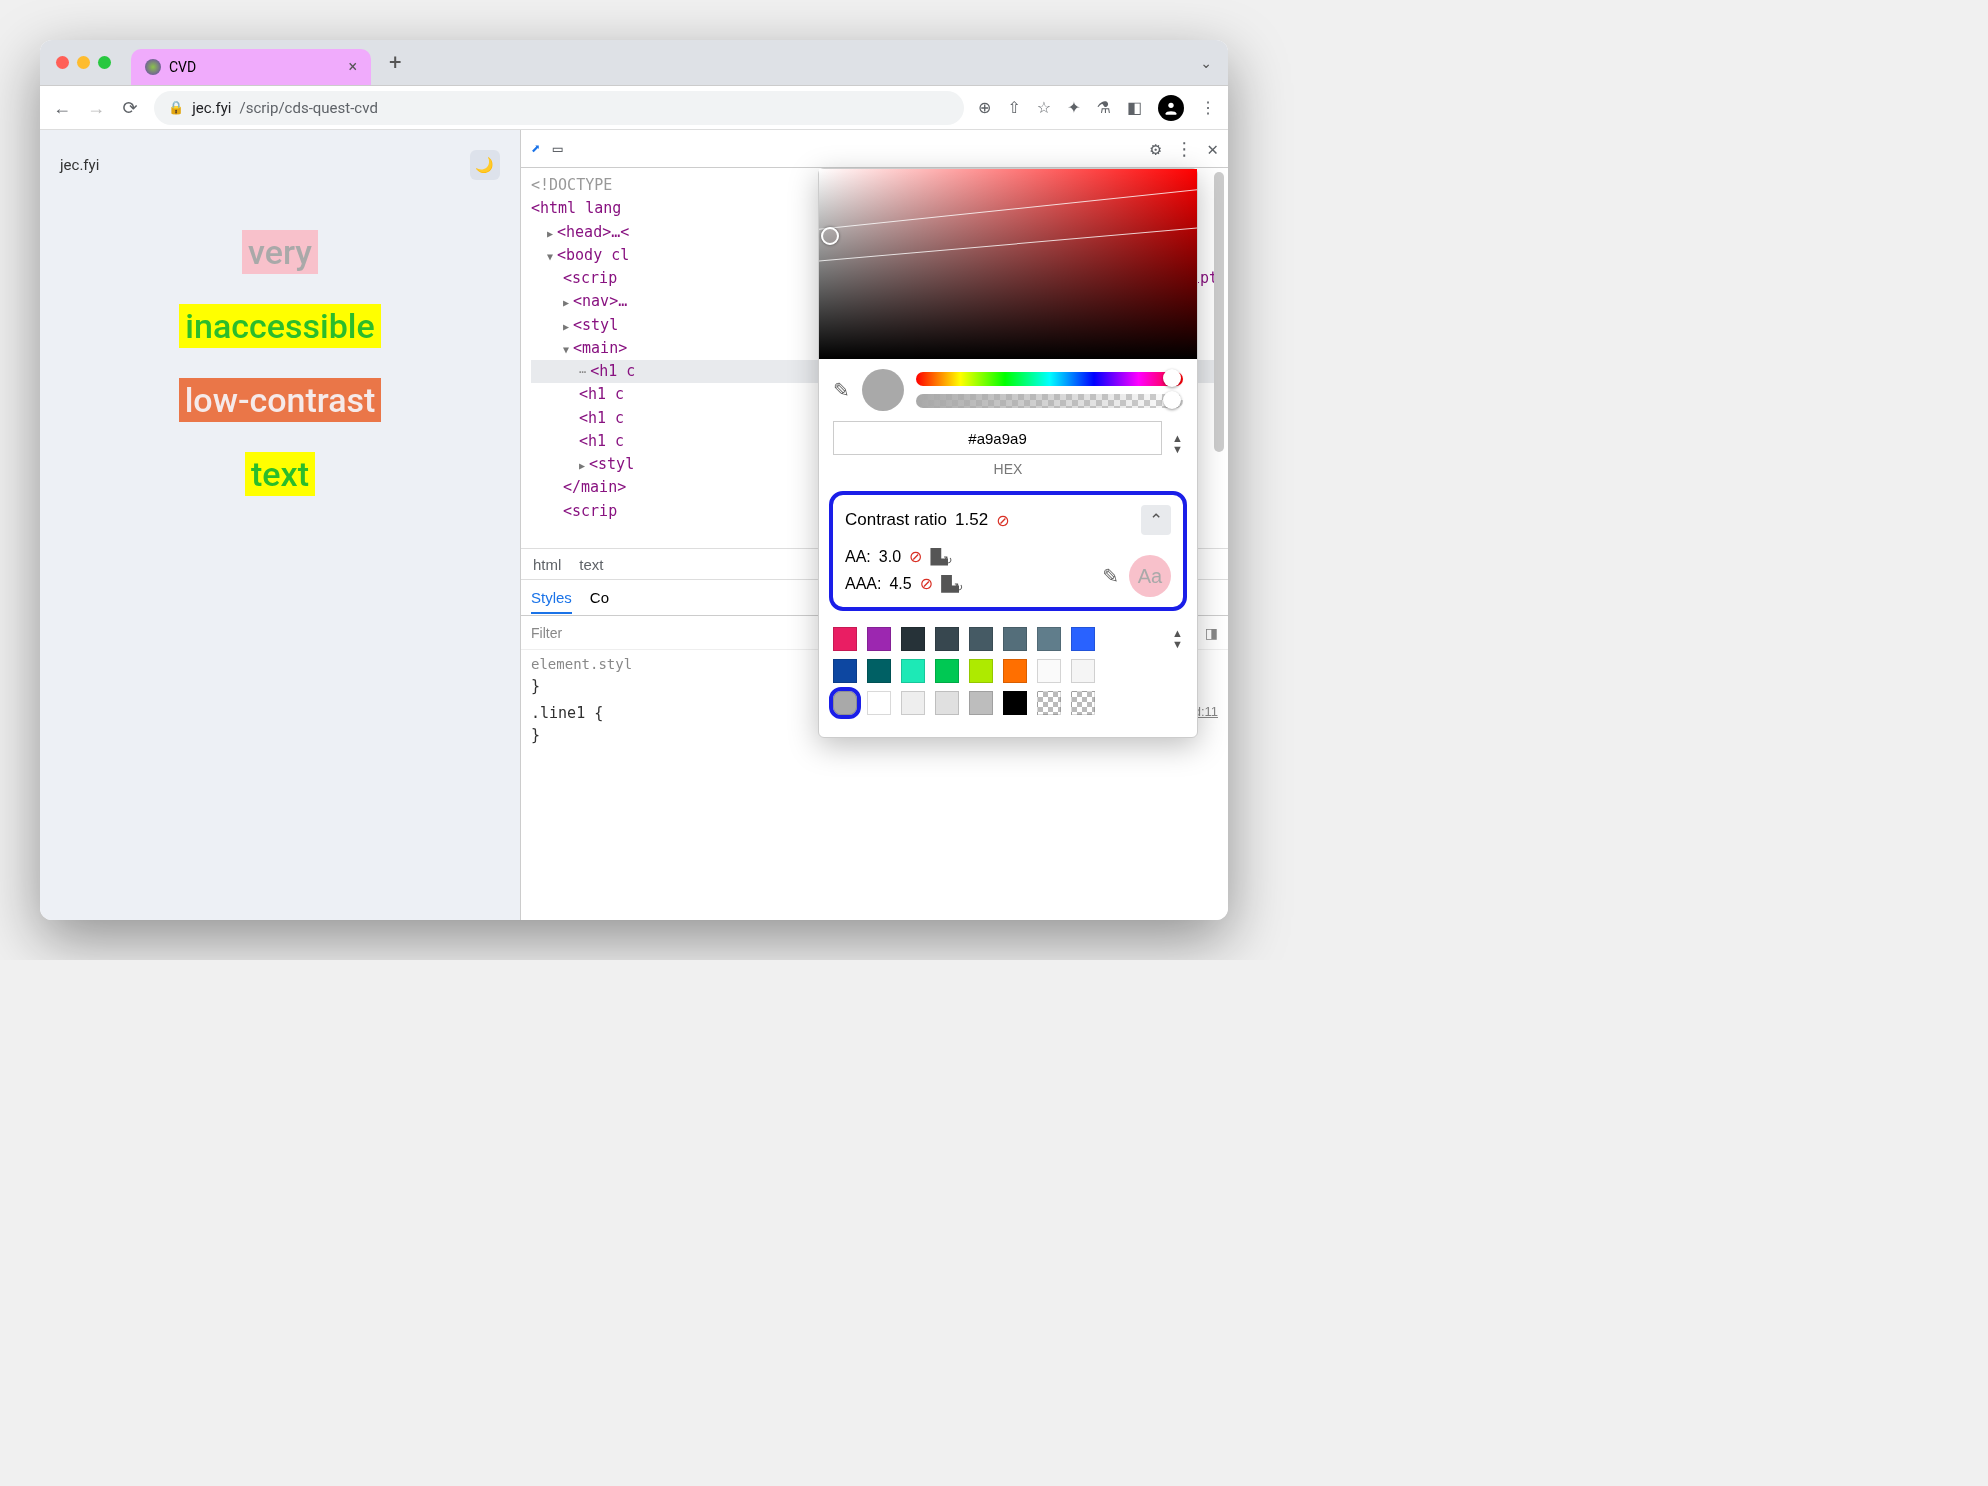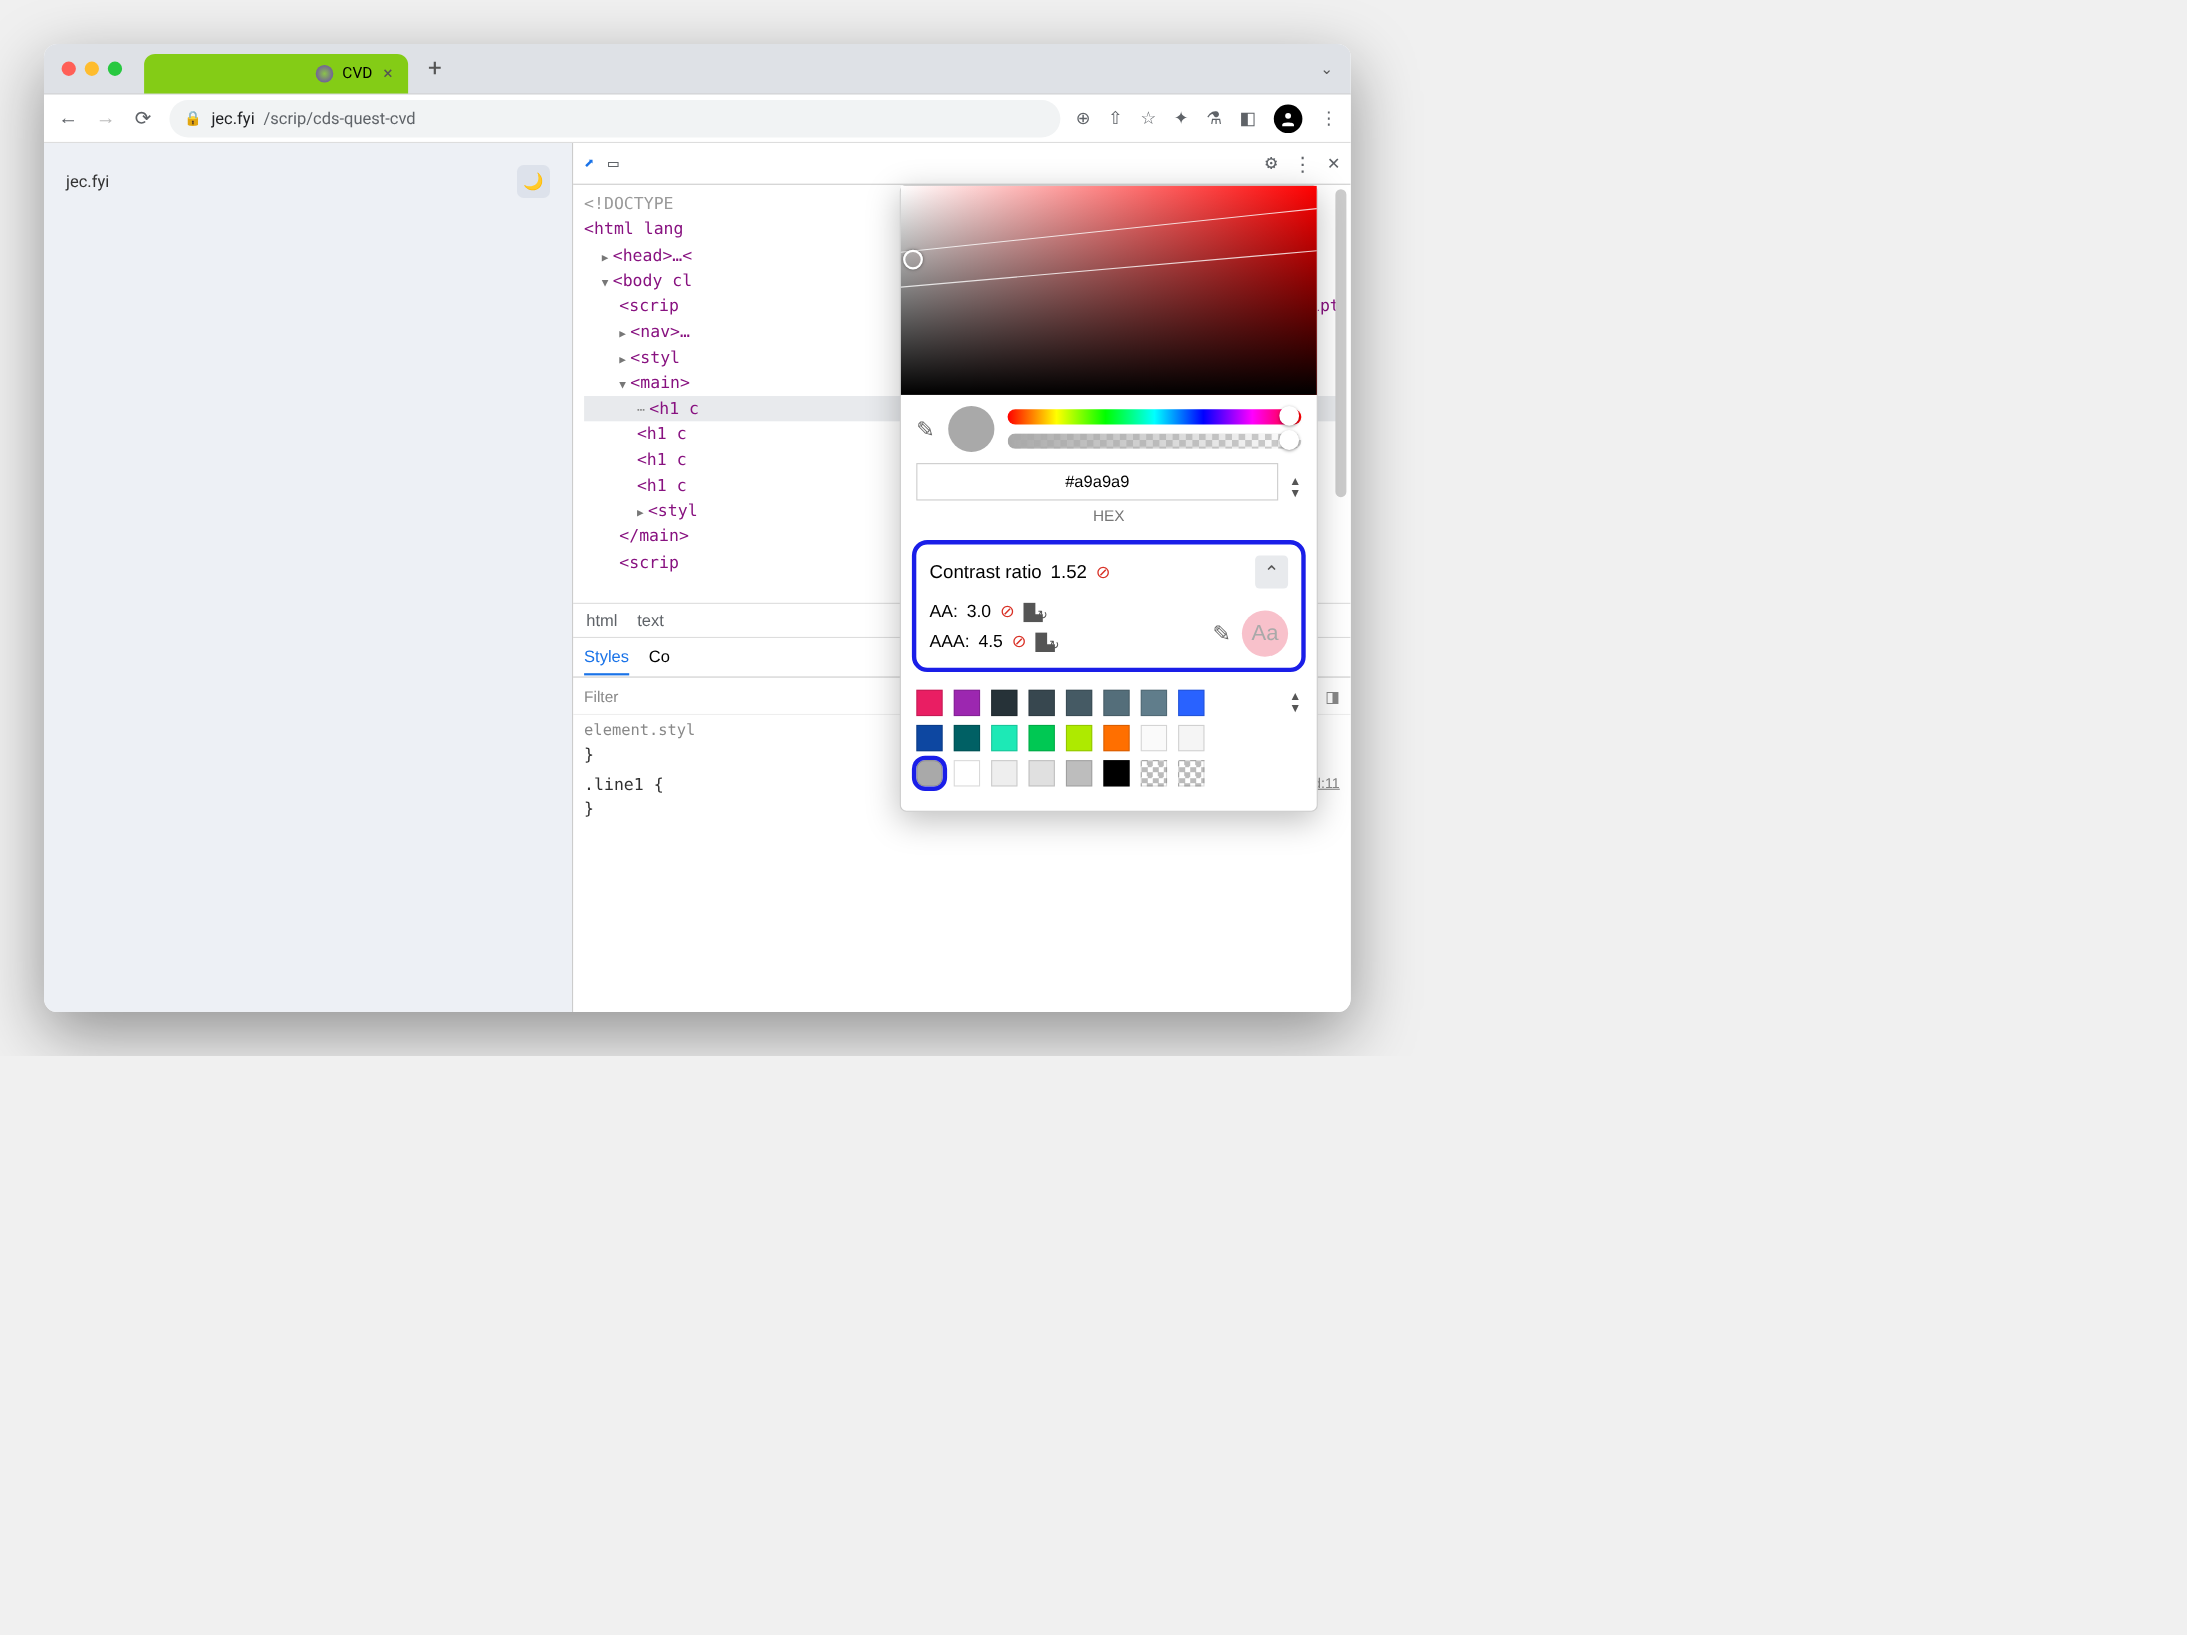--- a/index.html
+++ b/index.html
@@ -28,31 +28,30 @@
     padding: 0 16px;
     gap: 8px;
     border-bottom: 1px solid #ccc;
   }
   .traffic { display: flex; gap: 8px; margin-right: 12px; }
   .dot { width: 13px; height: 13px; border-radius: 50%; }
   .dot.red { background: #ff5f57; }
   .dot.yellow { background: #febc2e; }
   .dot.green { background: #28c840; }
   .tab {
-    background: #84cc16;
+    background: #f0abfc;
     height: 36px;
     border-radius: 10px 10px 0 0;
     padding: 0 14px;
     display: flex;
     align-items: center;
-    gap: 10px;
     font-size: 14px;
     margin-top: 8px;
     min-width: 240px;
-    justify-content: flex-end;
+    justify-content: space-between;
   }
   .tab-left { display:flex; align-items:center; gap:8px;}
   .favicon { width: 16px; height:16px; border-radius:50%; background: radial-gradient(circle,#8bc34a,#673ab7);}
   .tab-close { font-size:16px; color:#555;}
   .tab-plus { font-size:22px; color:#555; margin-left:10px;}
   .tab-collapse { margin-left:auto; color:#555; font-size:14px;}
   
   .toolbar {
     height: 44px;
     background: #fff;
@@ -263,20 +262,26 @@
     </div>
   </div>
 
   <div class="content">
 
     <div class="page">
       <div class="page-header">
         <span>jec.fyi</span>
         <div class="darkmode-toggle">🌙</div>
       </div>
+      <div class="demo">
+        <h1 class="l1">very</h1>
+        <h1 class="l2">inaccessible</h1>
+        <h1 class="l3">low-contrast</h1>
+        <h1 class="l4">text</h1>
+      </div>
     </div>
 
     <div class="devtools">
       <div class="dt-toolbar">
         <span class="sel">⬈</span>
         <span>▭</span>
         <div class="dt-toolbar-right">
           <span class="gear">⚙</span>
           <span>⋮</span>
           <span>✕</span>

